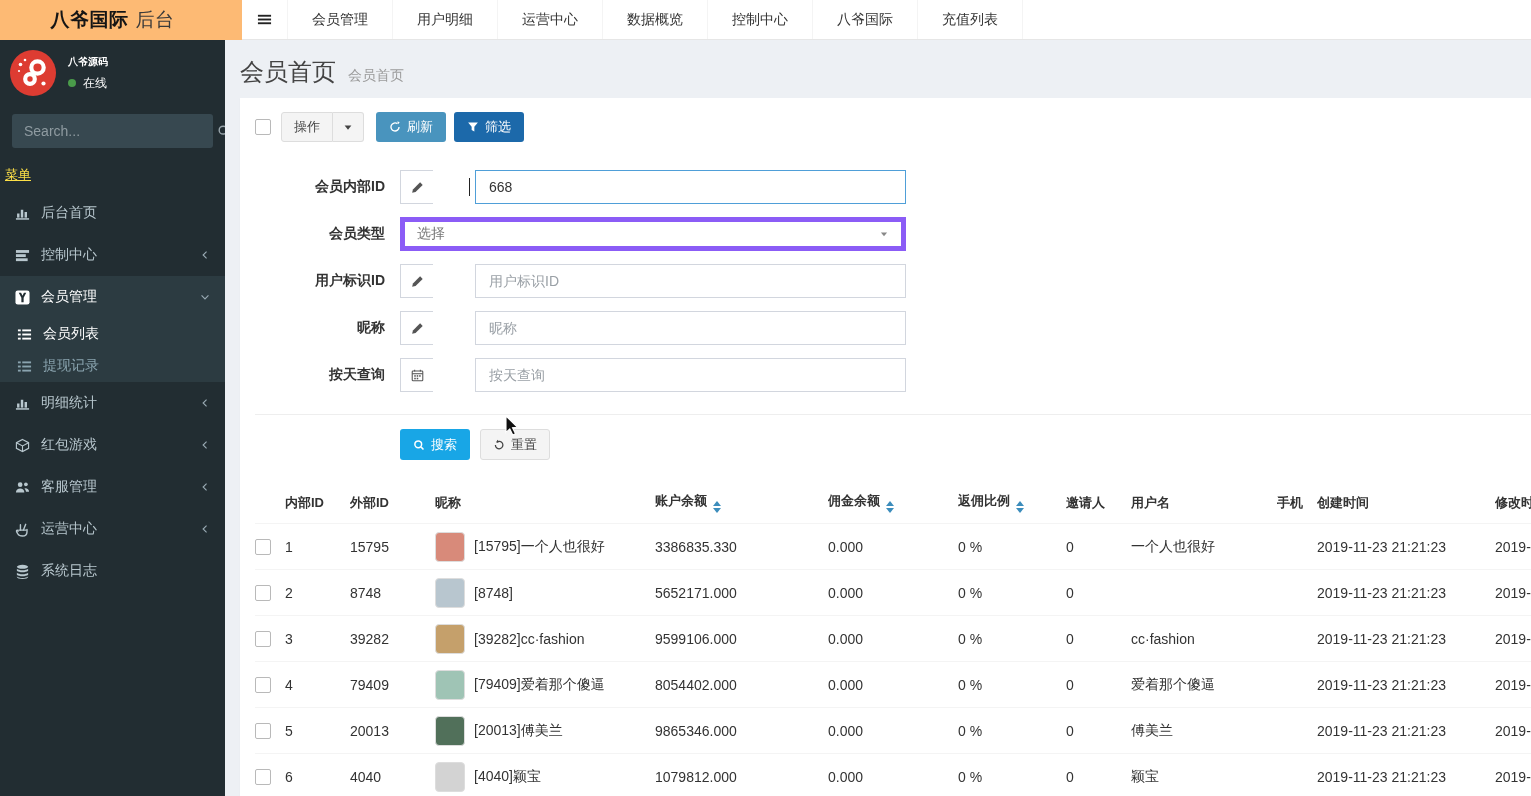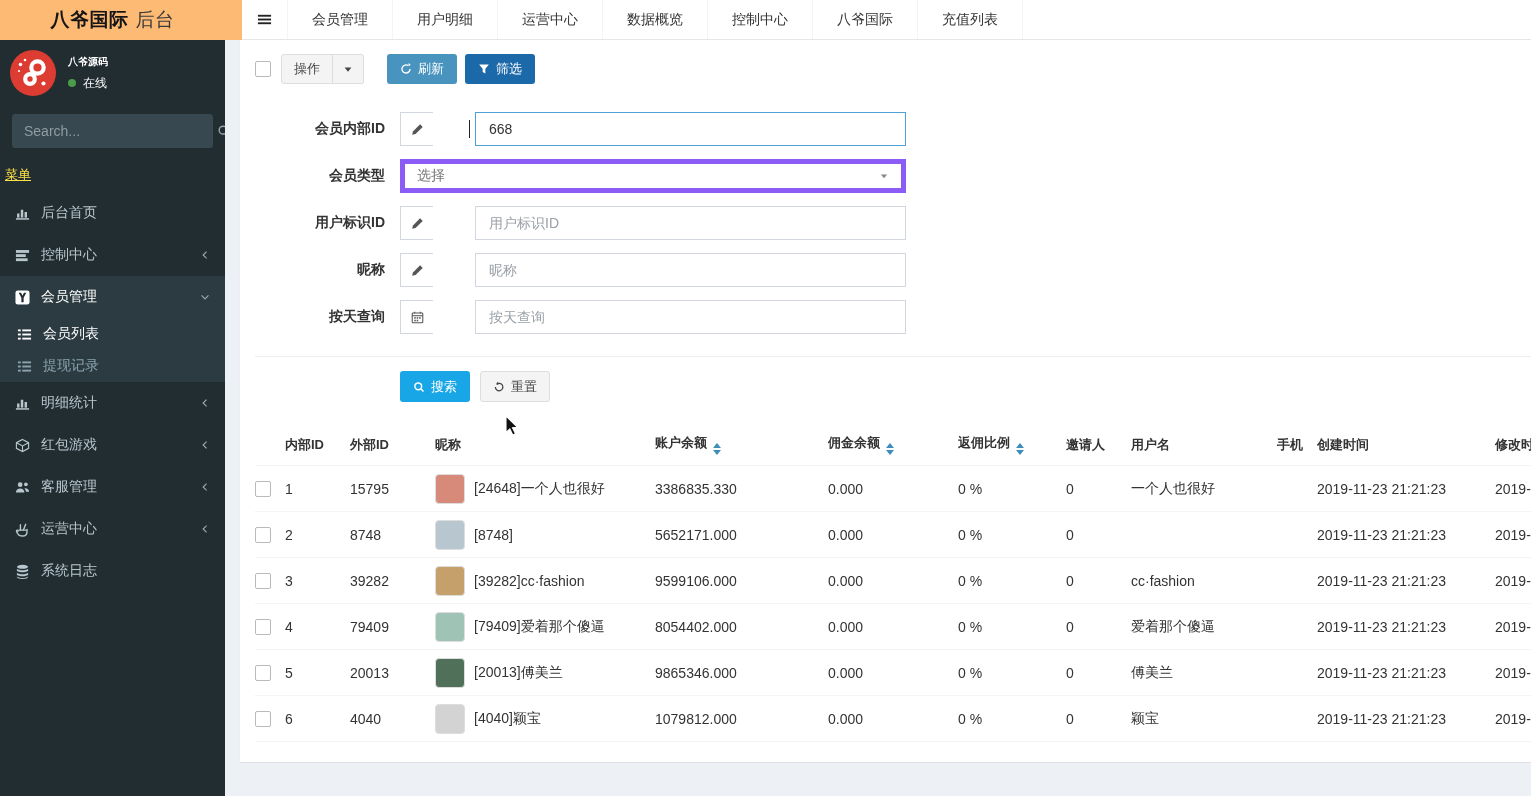--- a/index.html
+++ b/index.html
@@ -56,21 +56,21 @@
   
   .box { background:#fff; margin-left:15px; width:1430px; padding:12px 15px 20px; box-shadow:0 1px 1px rgba(0,0,0,.06); }
 
   
   .toolbar { display:flex; align-items:center; margin:2px 0 28px; }
   .check { width:16px; height:16px; border:1px solid #b9b9b9; border-radius:2px; background:#fff; cursor:pointer; flex-shrink:0; }
   .toolbar .check { margin-right:10px; }
   .btn { height:30px; padding:0 12px; border:1px solid transparent; border-radius:3px; font-size:13px; display:inline-flex; align-items:center; gap:6px; cursor:pointer; background:#fff; font-family:inherit; }
   .btn .icn svg { width:12px; height:12px; }
   .btn-default { background:#f4f4f4; border-color:#ddd; color:#444; }
-  .btn-group { display:inline-flex; margin-right:23px; }
+  .btn-group { display:inline-flex; margin-right:12px; }
   .btn-group .btn-main { border-radius:3px 0 0 3px; }
   .btn-group .btn-caret { border-radius:0 3px 3px 0; border-left:none; padding:0 9px; }
   .btn-caret svg { width:9px; height:9px; }
   .btn-refresh { background:#4994be; color:#fff; margin-right:8px; }
   .btn-filter { background:#1c69aa; color:#fff; }
   .btn-search { background:#18a6e6; color:#fff; height:31px; }
   .btn-reset { background:#f4f4f4; border-color:#ddd; color:#444; height:31px; }
 
   
   .form-row { display:flex; align-items:center; margin-bottom:13px; }
@@ -319,20 +319,24 @@
                 <path d="M2 13.4c1.2 1 3.4 1.6 6 1.6s4.8-.6 6-1.6v.5c0 1.2-2.7 2.1-6 2.1s-6-.9-6-2.1z"></path>
               </svg>
             </span>
             <span>系统日志</span>
           </div>
         </div>
       </div>
   </div>
 
   <div class="content">
+    <div class="content-header">
+      <h1 class="page-title">会员首页</h1>
+      <span class="page-subtitle">会员首页</span>
+    </div>
 
     <div class="box">
 
       <div class="toolbar">
         <div class="check"></div>
         <div class="btn-group">
           <button class="btn btn-default btn-main">
             <span>操作</span>
           </button>
           <button class="btn btn-default btn-caret">
@@ -506,21 +510,21 @@
         <tbody id="grid-body">
             <tr>
               <td>
                 <div class="check"></div>
               </td>
               <td>1</td>
               <td>15795</td>
               <td>
                 <div class="nick">
                   <span class="avatar" style="background:#d88a7a"></span>
-                  <span>[24648]一个人也很好</span>
+                  <span>[15795]一个人也很好</span>
                 </div>
               </td>
               <td>3386835.330</td>
               <td>0.000</td>
               <td class="red">0 %</td>
               <td>0</td>
               <td>一个人也很好</td>
               <td></td>
               <td>2019-11-23 21:21:23</td>
               <td>2019-1</td>

